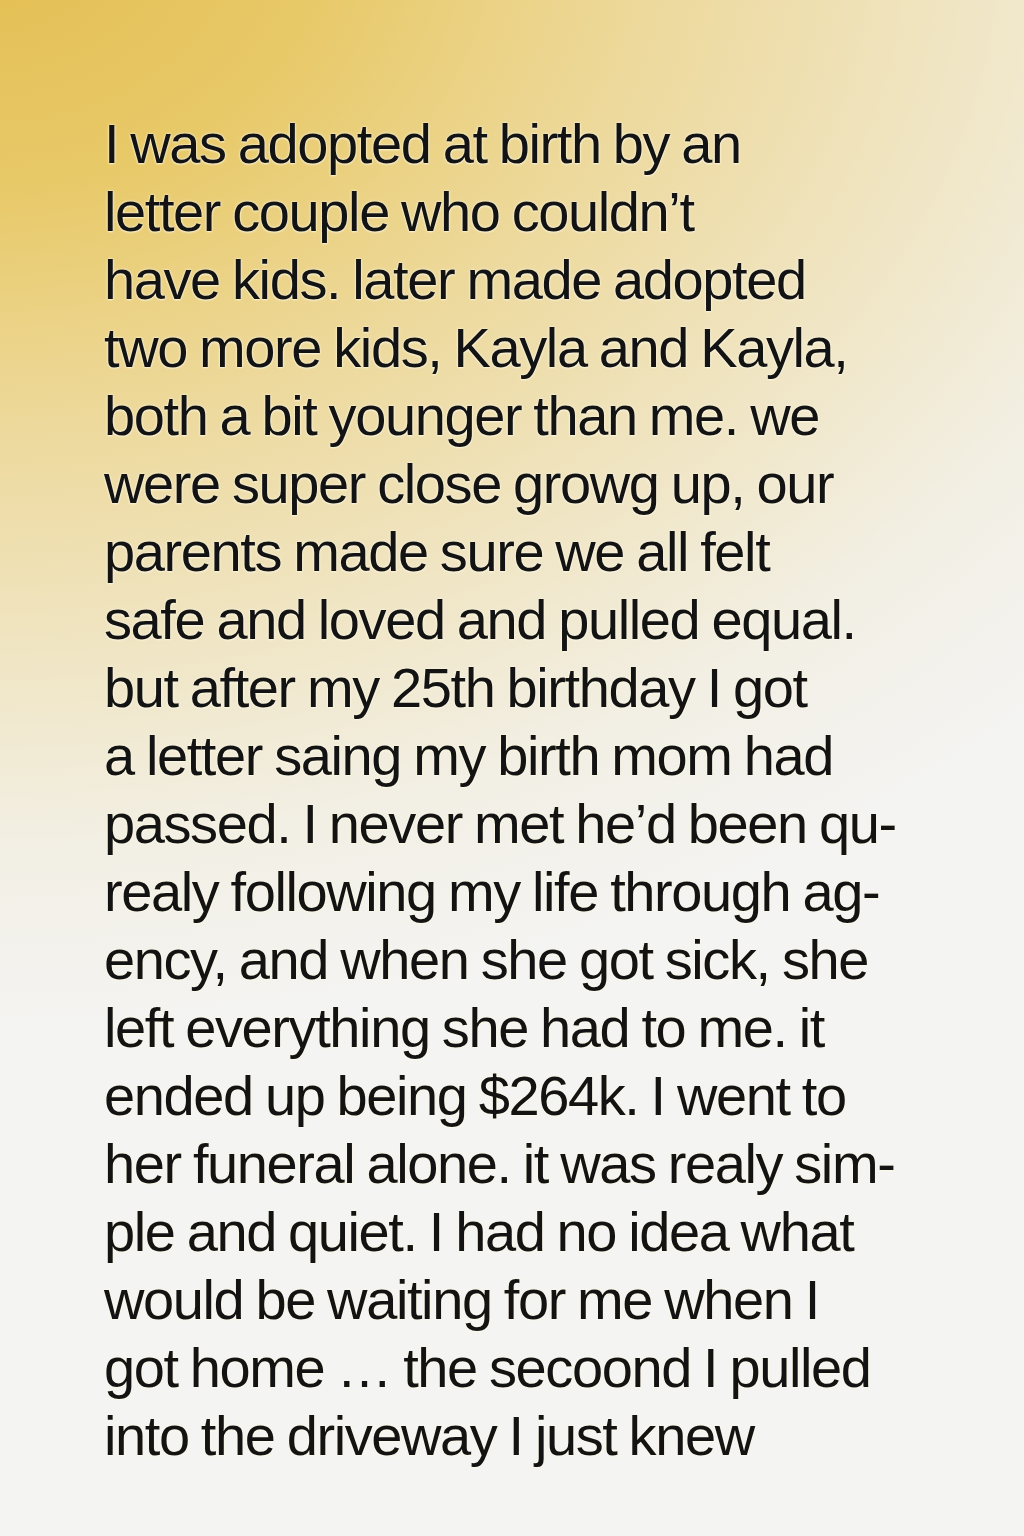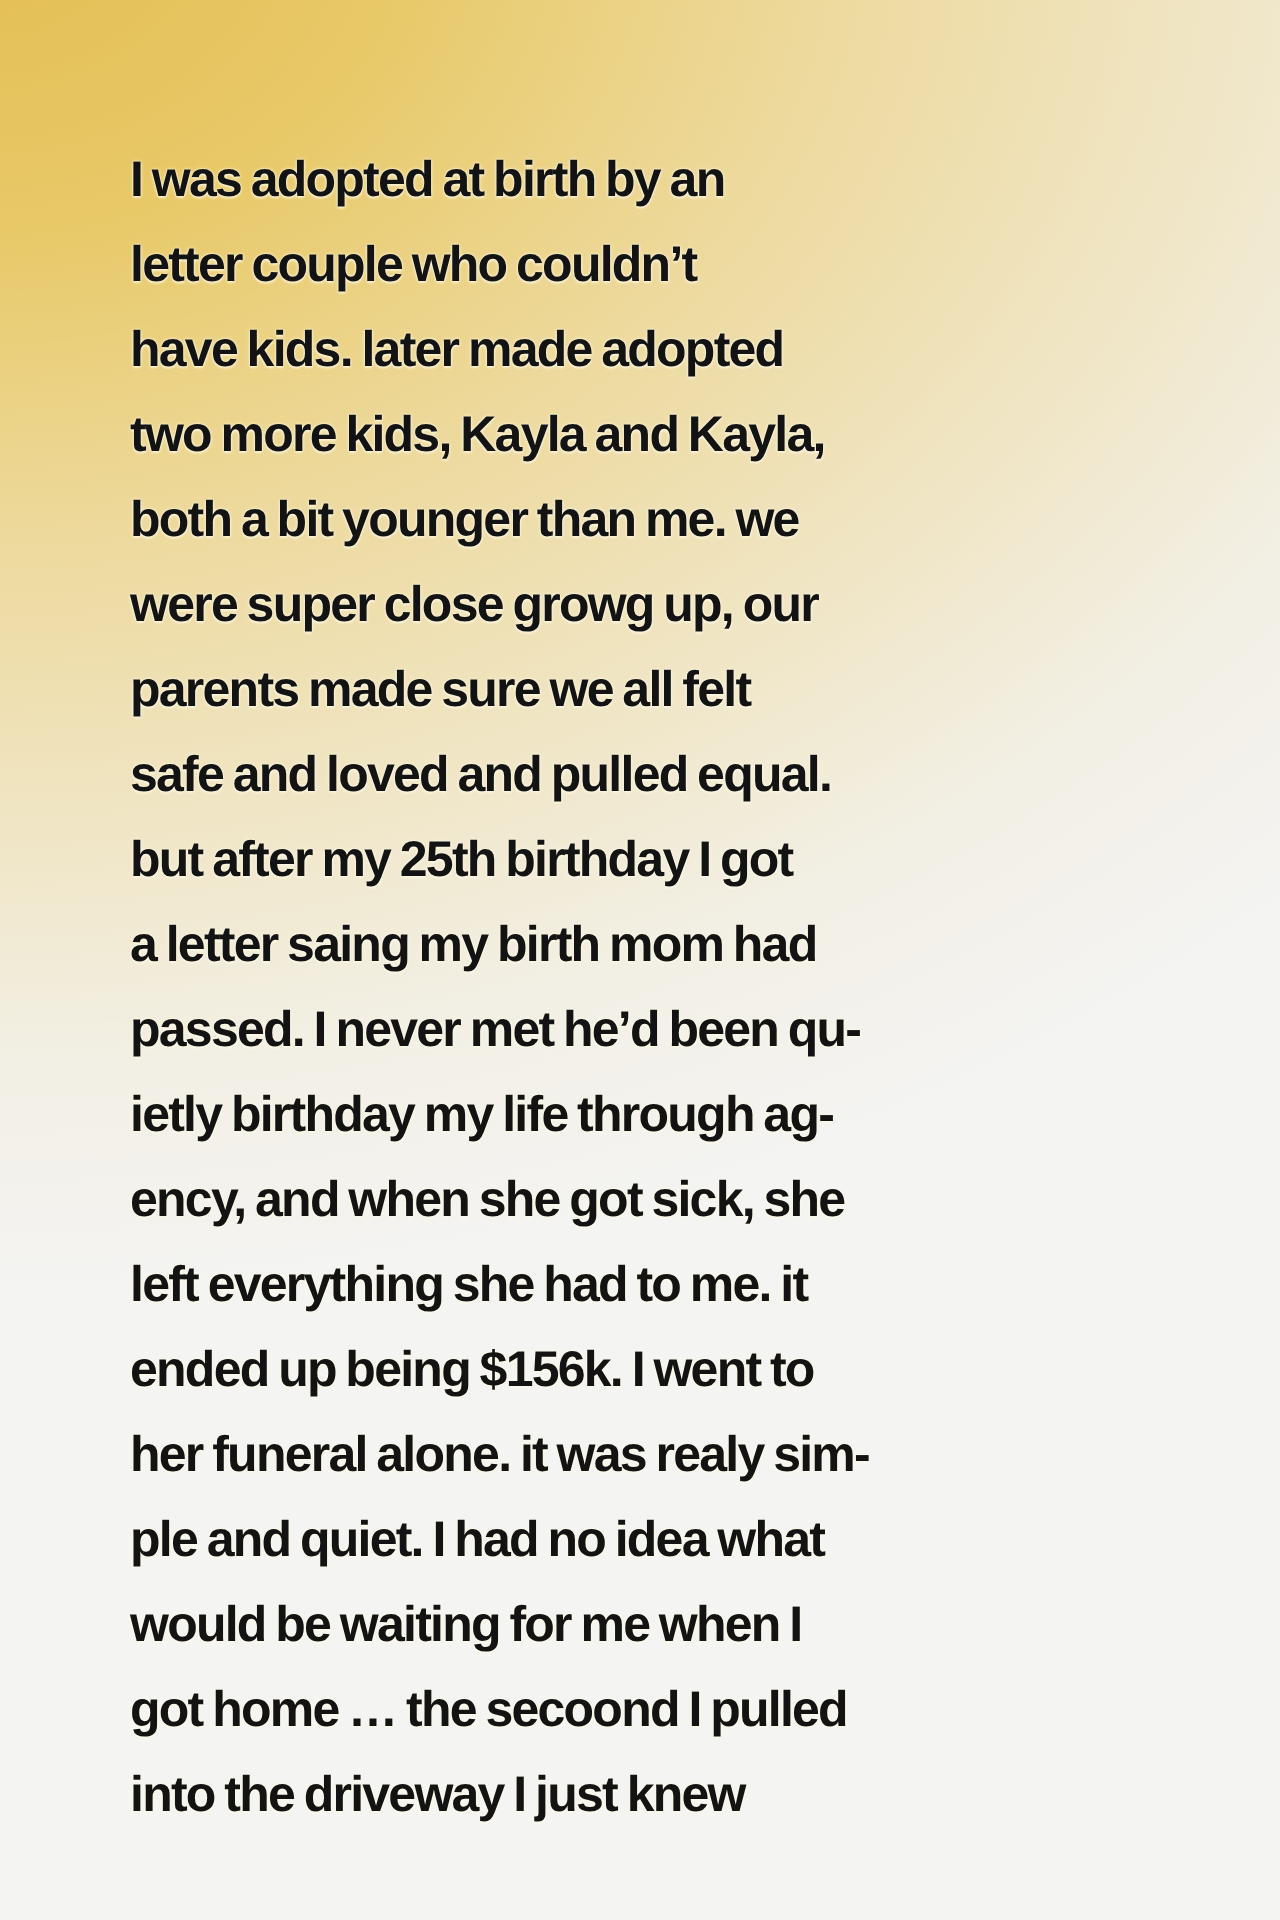--- a/index.html
+++ b/index.html
@@ -32,22 +32,22 @@
         var(--grad-white) 90%,
         var(--grad-white) 100%);
   }
   .story-text {
     position: absolute;
     left: 104px;
     top: 110px;
     width: 860px;
   }
   .story-line {
-    font-size: 40px;
-    font-weight: bold;
+    font-size: 56px;
+    font-weight: normal;
     line-height: 68px;
     letter-spacing: -1.4px;
     word-spacing: -2px;
     white-space: nowrap;
     color: var(--text-color);
     text-shadow:
       0 0 3px rgba(255, 251, 228, 0.9),
       0 0 1px rgba(255, 251, 228, 0.8),
       0 1px 2px rgba(255, 252, 235, 0.6);
   }
@@ -61,23 +61,23 @@
     <div class="story-line">letter couple who couldn’t</div>
     <div class="story-line">have kids. later made adopted</div>
     <div class="story-line">two more kids, Kayla and Kayla,</div>
     <div class="story-line">both a bit younger than me. we</div>
     <div class="story-line">were super close growg up, our</div>
     <div class="story-line">parents made sure we all felt</div>
     <div class="story-line">safe and loved and pulled equal.</div>
     <div class="story-line">but after my 25th birthday I got</div>
     <div class="story-line">a letter saing my birth mom had</div>
     <div class="story-line">passed. I never met he’d been qu-</div>
-    <div class="story-line">ietly birthday my life through ag-</div>
+    <div class="story-line">realy following my life through ag-</div>
     <div class="story-line">ency, and when she got sick, she</div>
     <div class="story-line">left everything she had to me. it</div>
-    <div class="story-line">ended up being $156k. I went to</div>
+    <div class="story-line">ended up being $264k. I went to</div>
     <div class="story-line">her funeral alone. it was realy sim-</div>
     <div class="story-line">ple and quiet. I had no idea what</div>
     <div class="story-line">would be waiting for me when I</div>
     <div class="story-line">got home … the secoond I pulled</div>
     <div class="story-line">into the driveway I just knew</div>
   </div>
 </div>
 
 </body></html>

